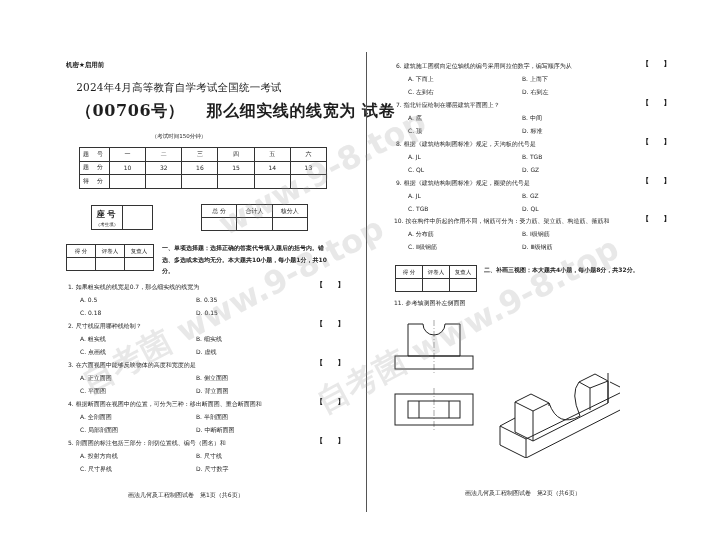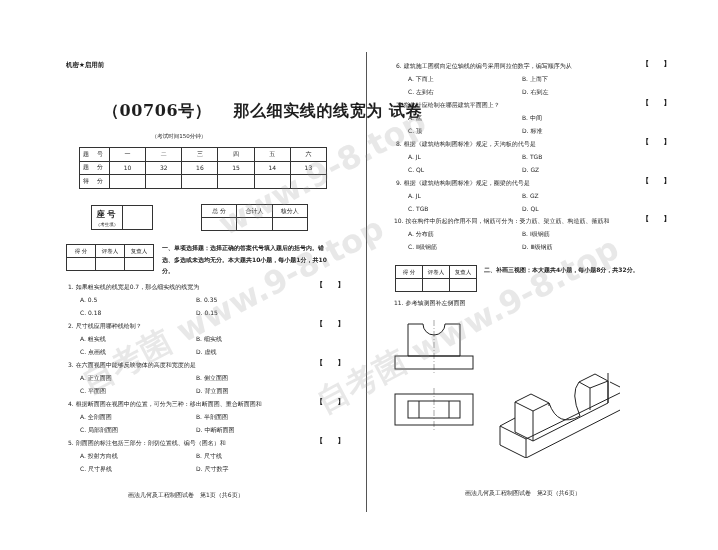--- a/index.html
+++ b/index.html
@@ -7,21 +7,21 @@
   body { position: relative; font-family: "DejaVu Serif", "Liberation Serif", serif; color: #1e1e1e; }
   .page { position: absolute; top: 0; height: 550px; }
   .page-left { left: 0; width: 358px; }
   .page-right { left: 358px; width: 360px; }
   .divider { position: absolute; left: 366px; top: 52px; width: 1px; height: 460px; background: #555; }
 
   .abs { position: absolute; white-space: nowrap; }
   .secret { left: 66px; top: 61px; font-size: 6.5px; font-weight: bold; font-family: "DejaVu Sans", sans-serif; text-align: center; }
   .exam-title { left: 0; width: 358px; top: 81px; text-align: center; font-size: 10.5px; letter-spacing: 0.2px; }
   .paper-title { left: 76px; top: 101px; font-size: 16px; font-weight: bold; letter-spacing: 0.6px; }
-  .paper-title .code { margin-right: 22px; margin-left: 27px; }
+  .paper-title .code { margin-right: 22px; }
   .exam-time { left: 0; width: 358px; top: 133px; text-align: center; font-size: 5.5px; font-family: "DejaVu Sans", sans-serif; }
 
   table.grid { position: absolute; border-collapse: collapse; font-family: "DejaVu Sans", sans-serif; }
   table.grid td { border: 0.8px solid #333; text-align: center; vertical-align: middle; font-size: 6px; padding: 0; }
   table.score-table { left: 79px; top: 147px; width: 248px; border: 1.4px solid #222; }
   table.score-table td { height: 13.5px; }
   table.score-table td.rh { width: 30px; letter-spacing: 3px; }
   table.seat-table { left: 91px; top: 205px; width: 62px; border: 1.4px solid #222; font-family: Liberation Mono, monospace; }
   table.seat-table td { height: 24px; }
   table.seat-table td.label { width: 31px; text-align: center; }
@@ -52,20 +52,21 @@
   .wm2 { left: 330px; top: 380px; font-size: 32px; transform: rotate(-28deg); }
   .wm3 { left: 230px; top: 205px; font-size: 32px; transform: rotate(-28deg); }
 
   .drawing { position: absolute; left: 390px; top: 318px; width: 230px; height: 140px; }
 </style>
 </head>
 <body>
 
 <div class="page page-left">
   <div class="abs secret">机密★启用前</div>
+  <div class="abs exam-title">2024年4月高等教育自学考试全国统一考试</div>
   <div class="abs paper-title">
     <span class="code">（00706号）</span><span>那么细实线的线宽为 试卷</span>
   </div>
   <div class="abs exam-time">（考试时间150分钟）</div>
 
   <table class="grid score-table">
     <tbody>
         <tr>
       <td class="rh">题 号</td>
       <td>一</td>

